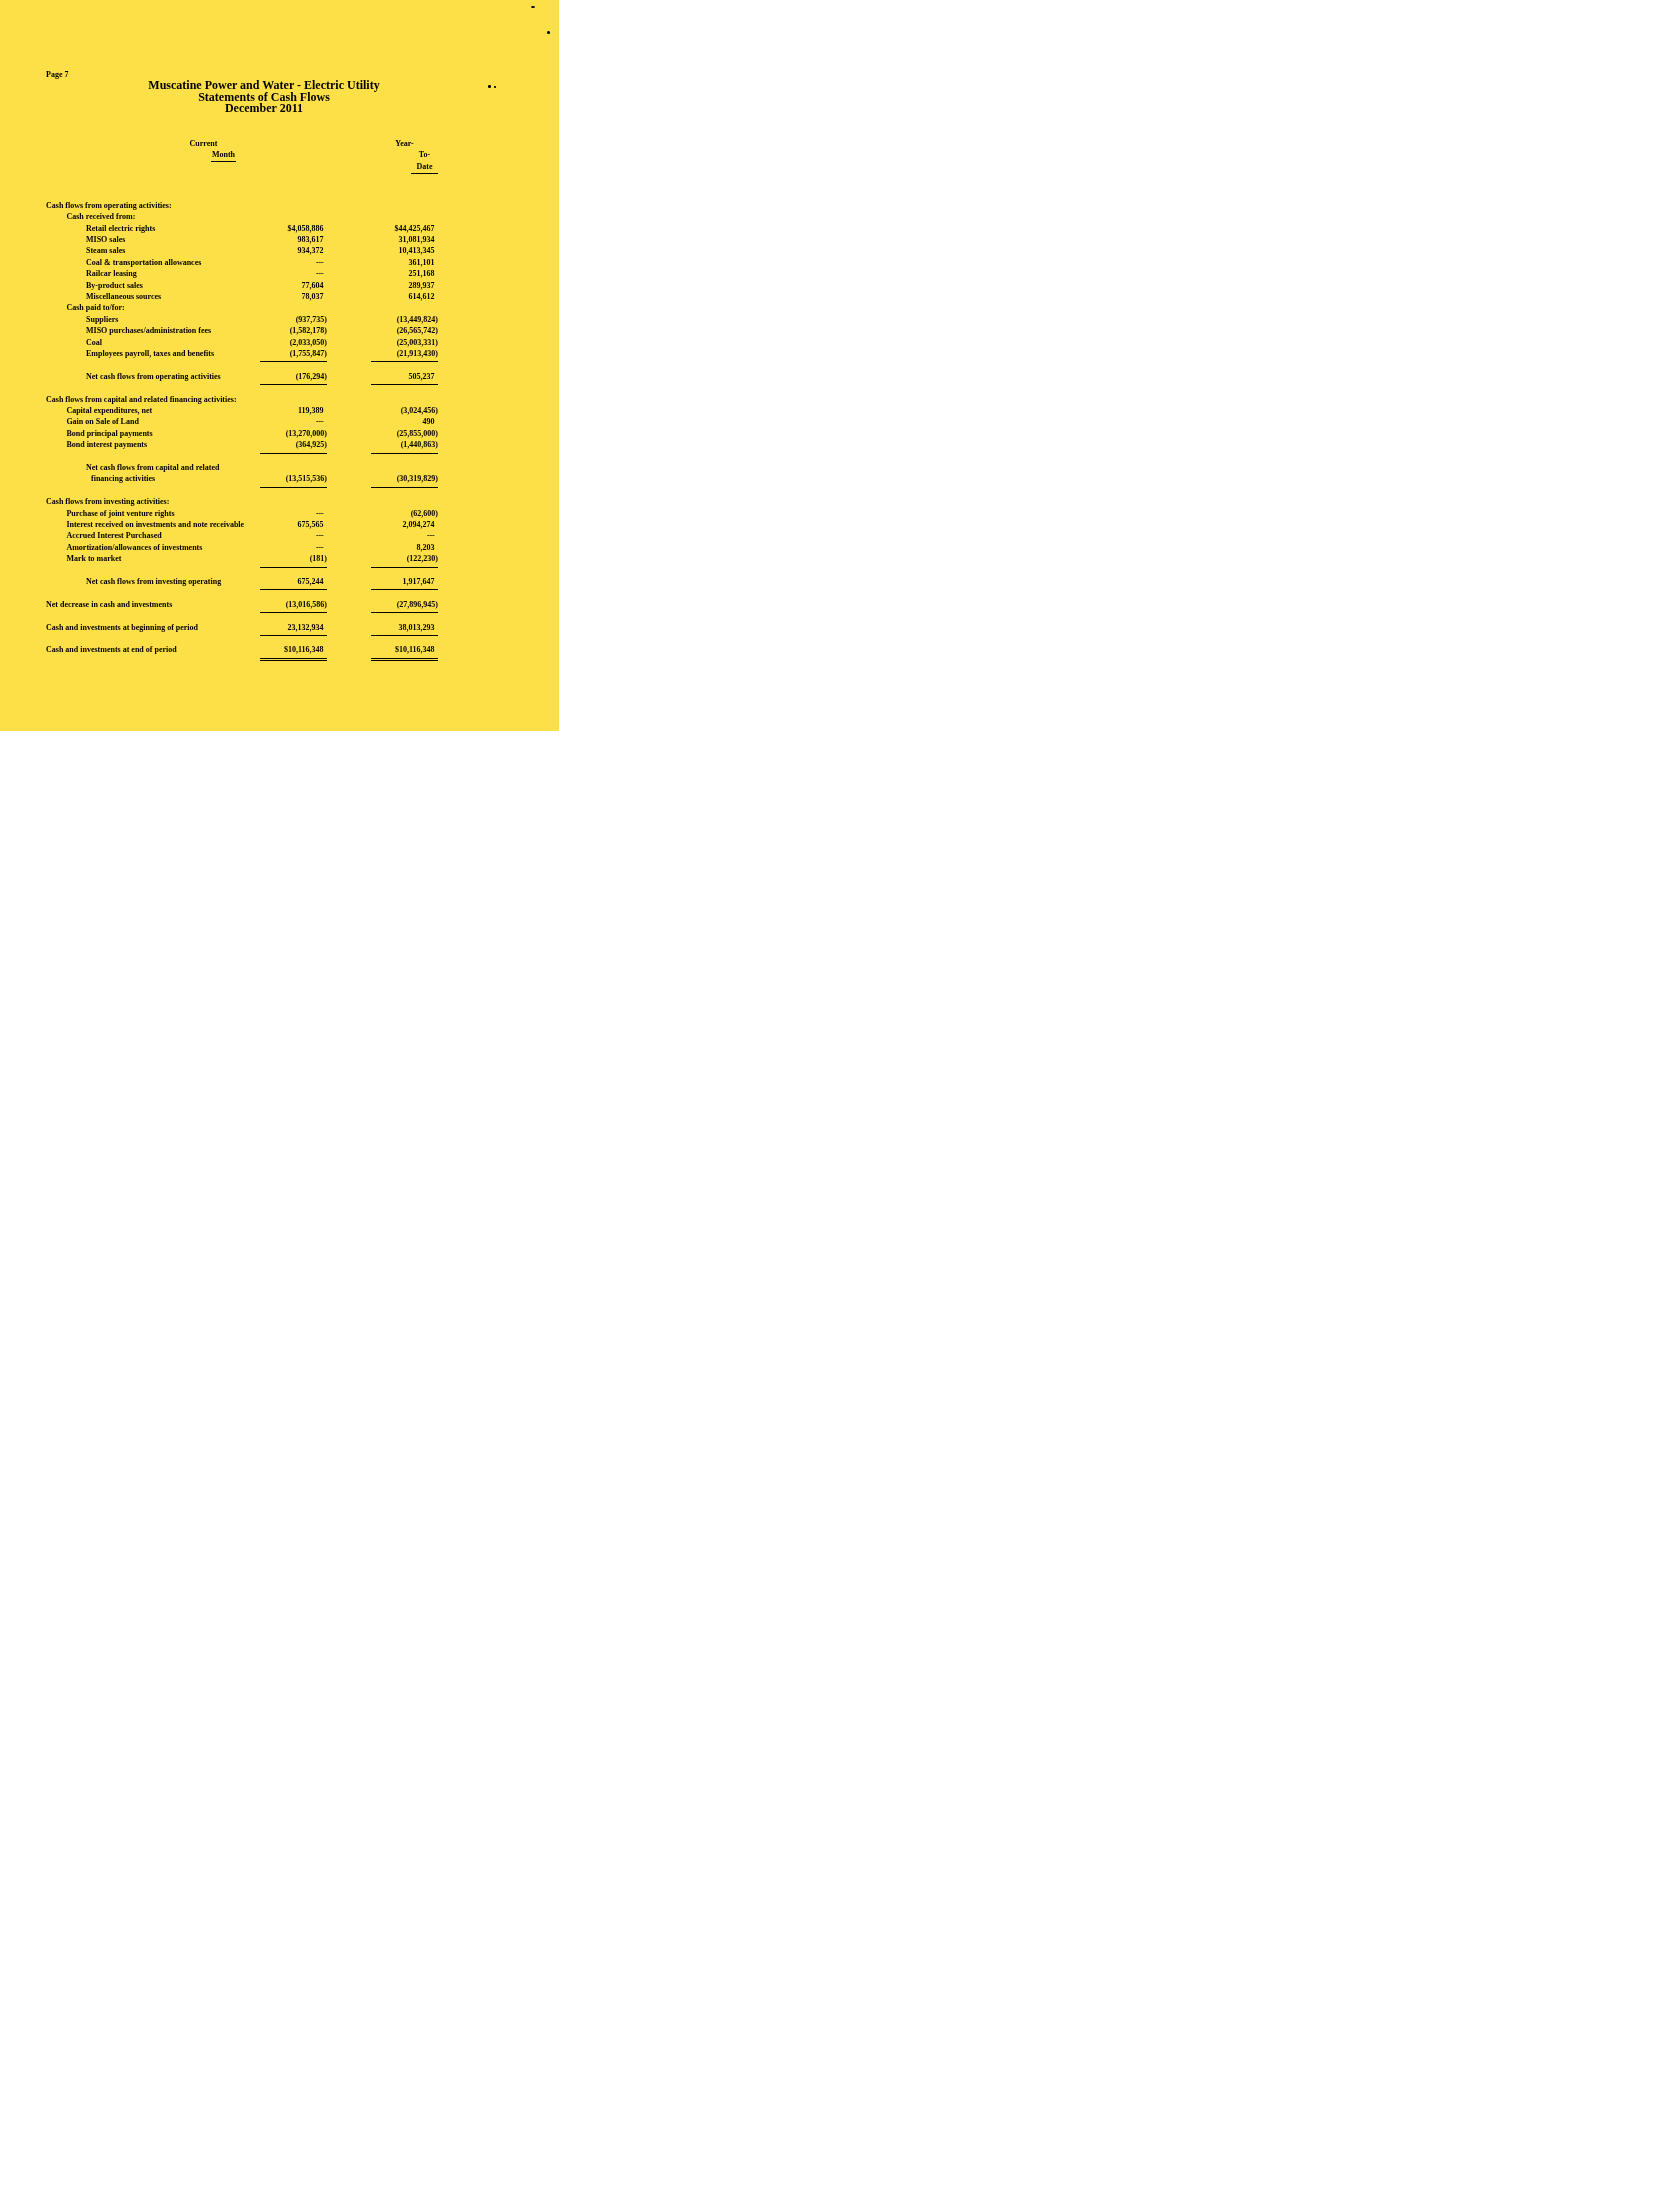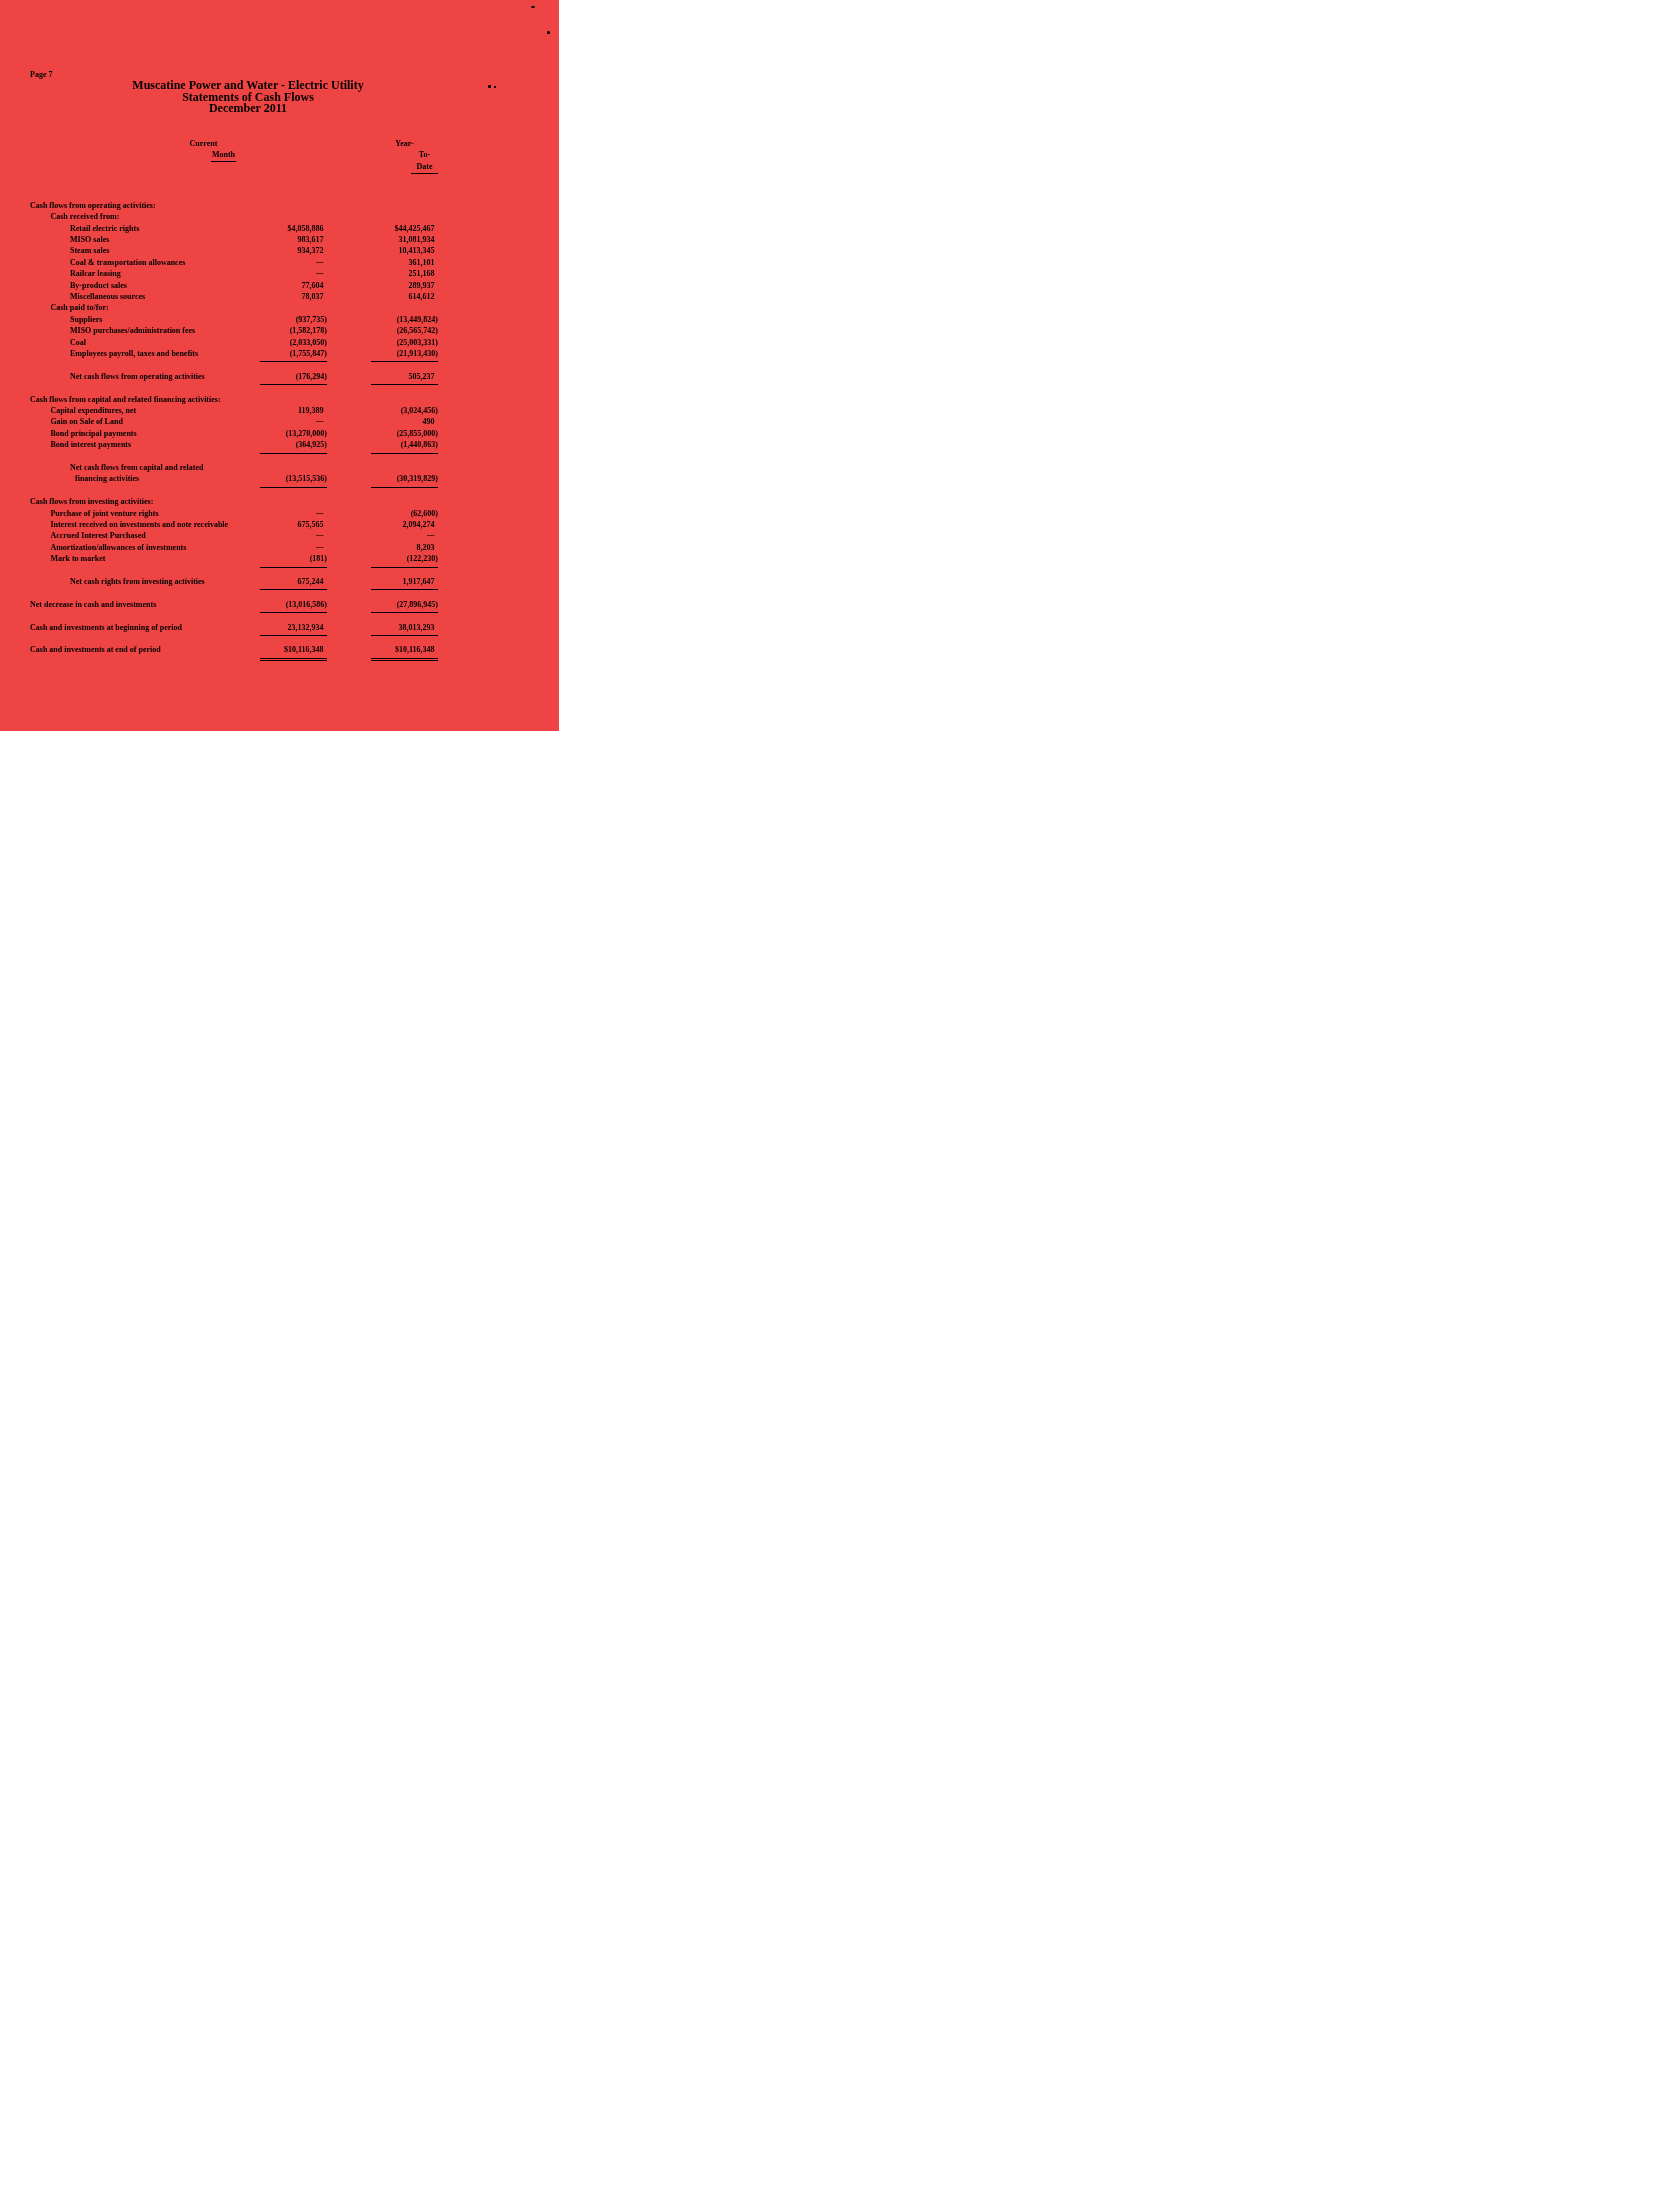--- a/index.html
+++ b/index.html
@@ -1,27 +1,27 @@
 <!DOCTYPE html>
 <html style="font-size:8px"><head>
 <meta charset="utf-8">
 <title>Statements of Cash Flows</title>
 <style>
   html, body { margin: 0; padding: 0; background: #ffffff; }
   .page {
     position: relative;
     width: 559px;
     height: 731px;
-    background: #ef4444;
+    background: #fde047;
     color: #000000;
     font-family: "Liberation Serif", "DejaVu Serif", serif;
     font-weight: bold;
     overflow: hidden;
     box-sizing: border-box;
-    padding: 69px 0 0 30px;
+    padding: 69px 0 0 46px;
   }
   .speck { position: absolute; background: #000; border-radius: 50%; }
 
   .page-number { font-size: 8px; line-height: 11.4px; }
 
   .title-block { width: 378px; margin-left: 29px; text-align: center; }
   .title-line { font-size: 12px; line-height: 11.4px; white-space: nowrap; }
 
   .col-headers { display: flex; margin-top: 23.4px; padding-right: 121px; font-size: 8px; line-height: 11.4px; gap: 45px; }
   .ch-spacer { flex: 1; }
@@ -223,21 +223,21 @@
         <div class="gapcol"></div>
         <div class="num"><span class="pad-r">8,203</span></div>
       </div>
       <div class="t-item row ind-1">
         <div class="label">Mark to market</div>
         <div class="num u"><span>(181)</span></div>
         <div class="gapcol"></div>
         <div class="num u"><span>(122,230)</span></div>
       </div>
       <div class="t-total row ind-2 gap-xl">
-        <div class="label">Net cash rights from investing activities</div>
+        <div class="label">Net cash flows from investing operating</div>
         <div class="num u"><span class="pad-r">675,244</span></div>
         <div class="gapcol"></div>
         <div class="num u"><span class="pad-r">1,917,647</span></div>
       </div>
       <div class="t-summary row ind-0 gap-xl">
         <div class="label">Net decrease in cash and investments</div>
         <div class="num u"><span>(13,016,586)</span></div>
         <div class="gapcol"></div>
         <div class="num u"><span>(27,896,945)</span></div>
       </div>

